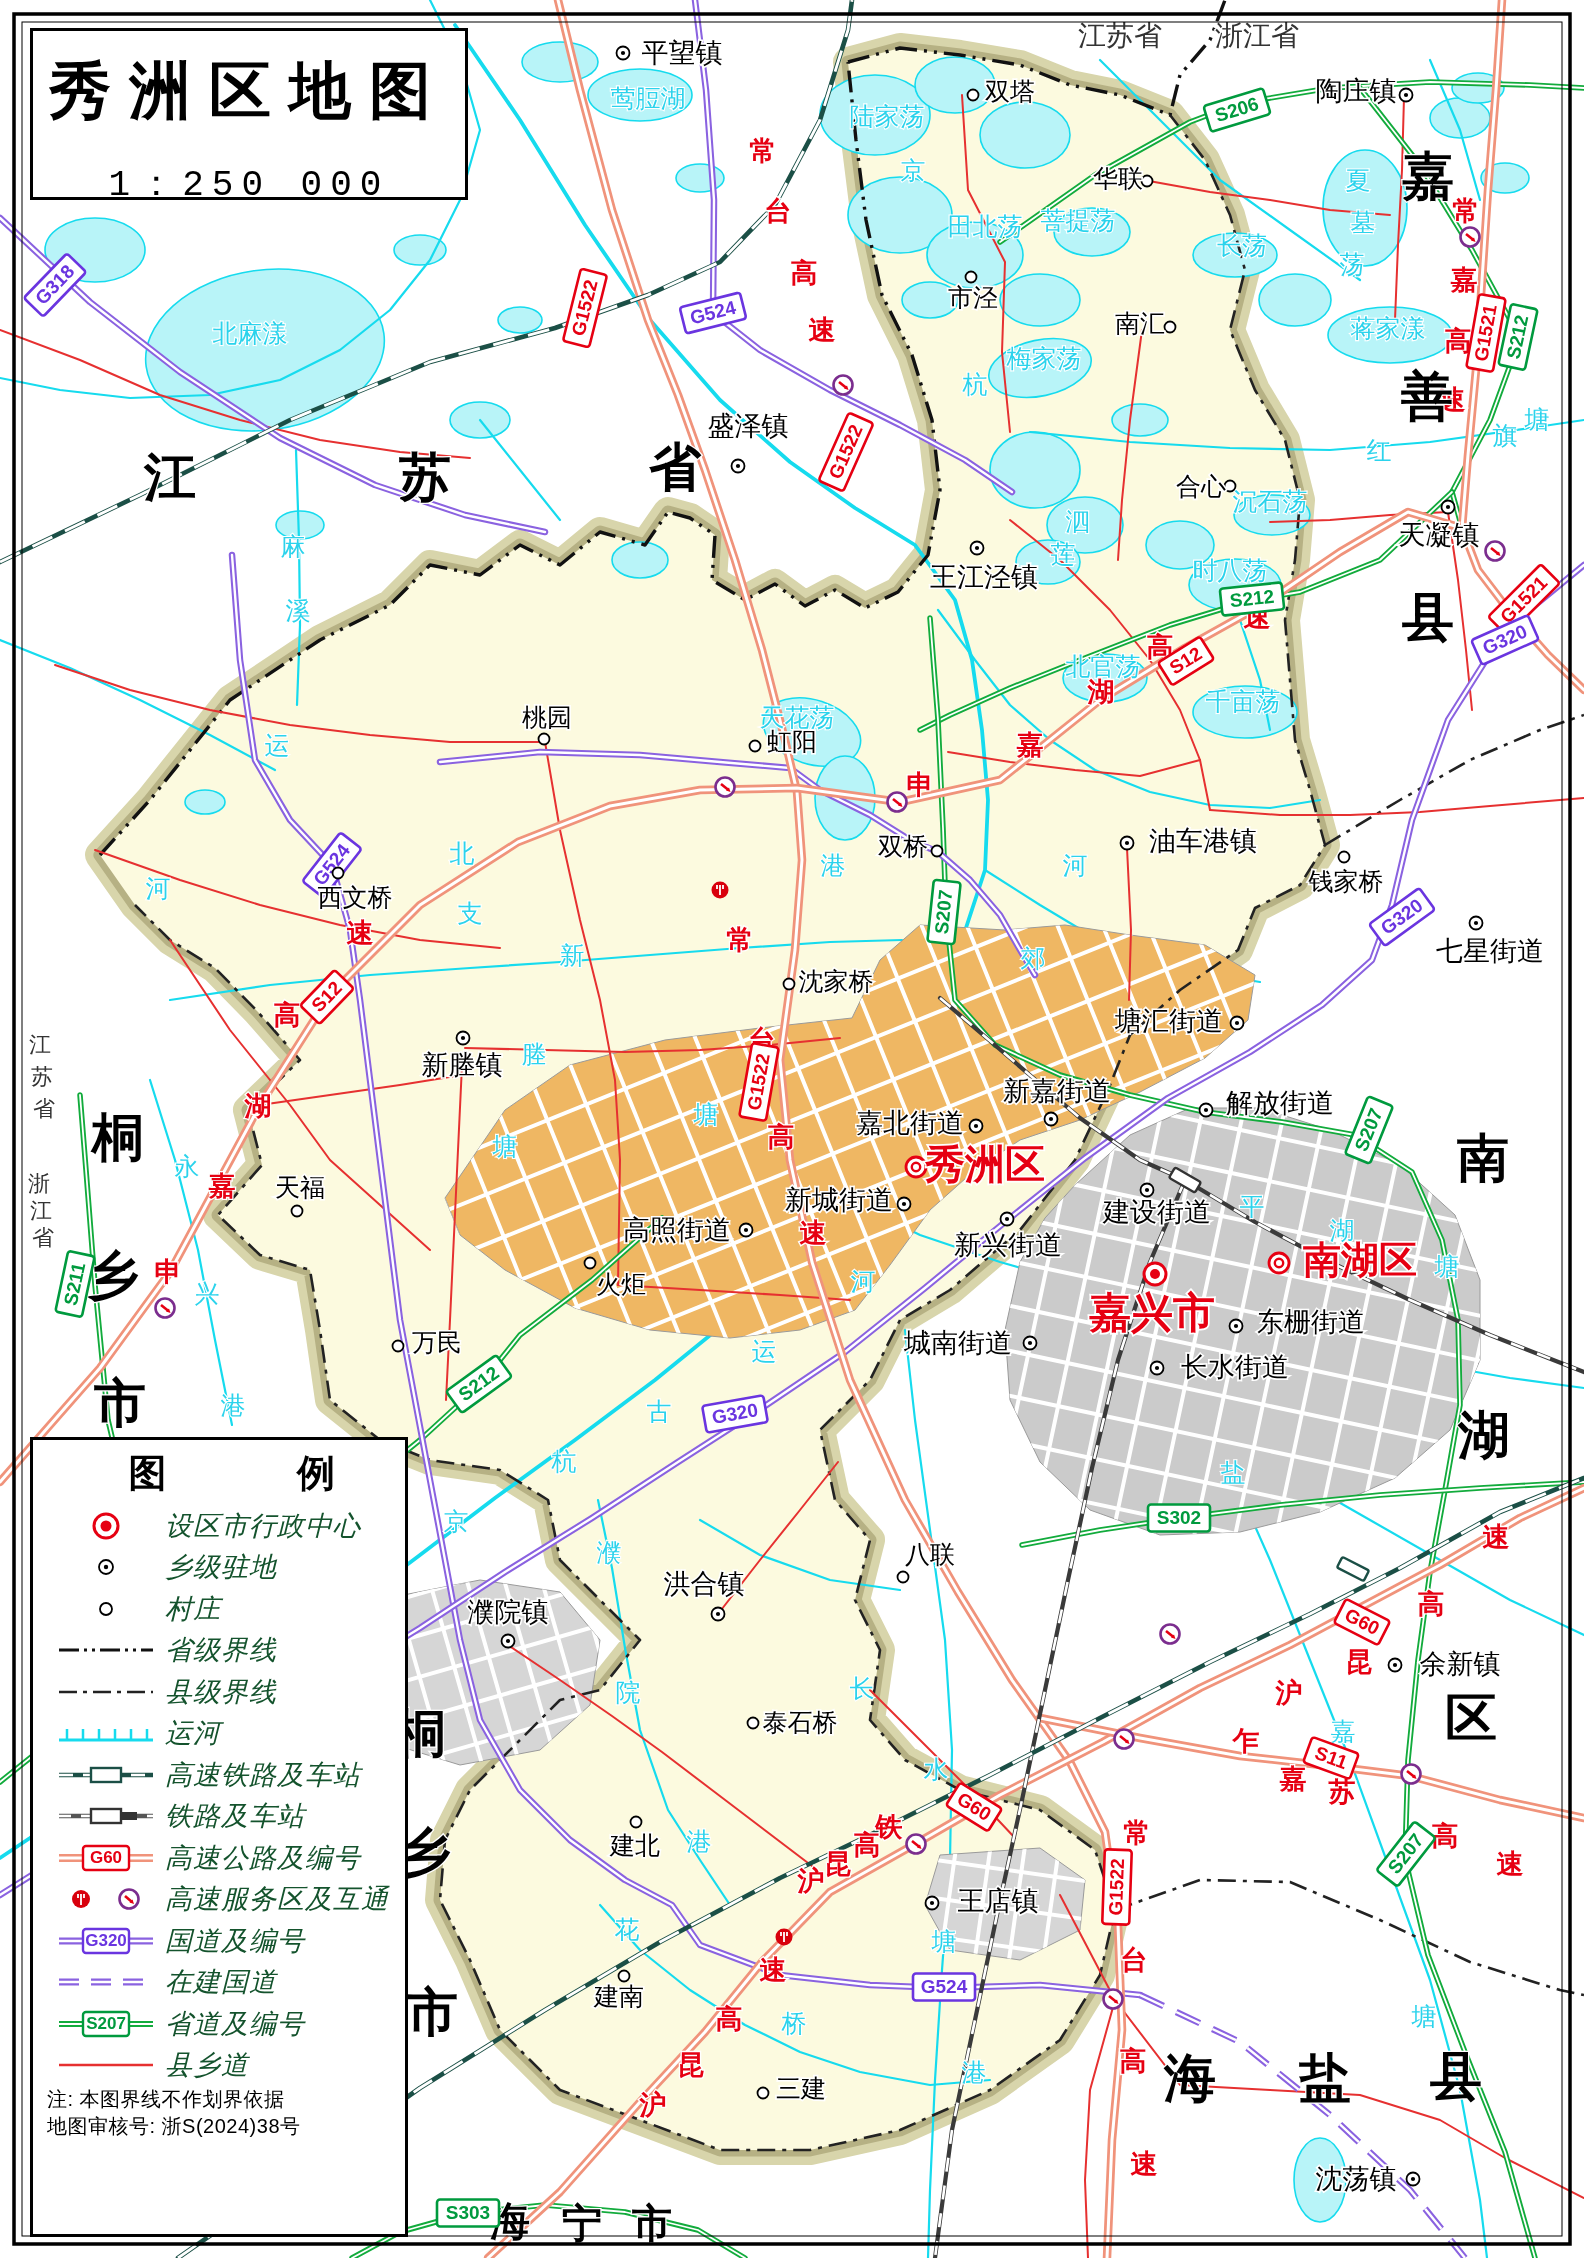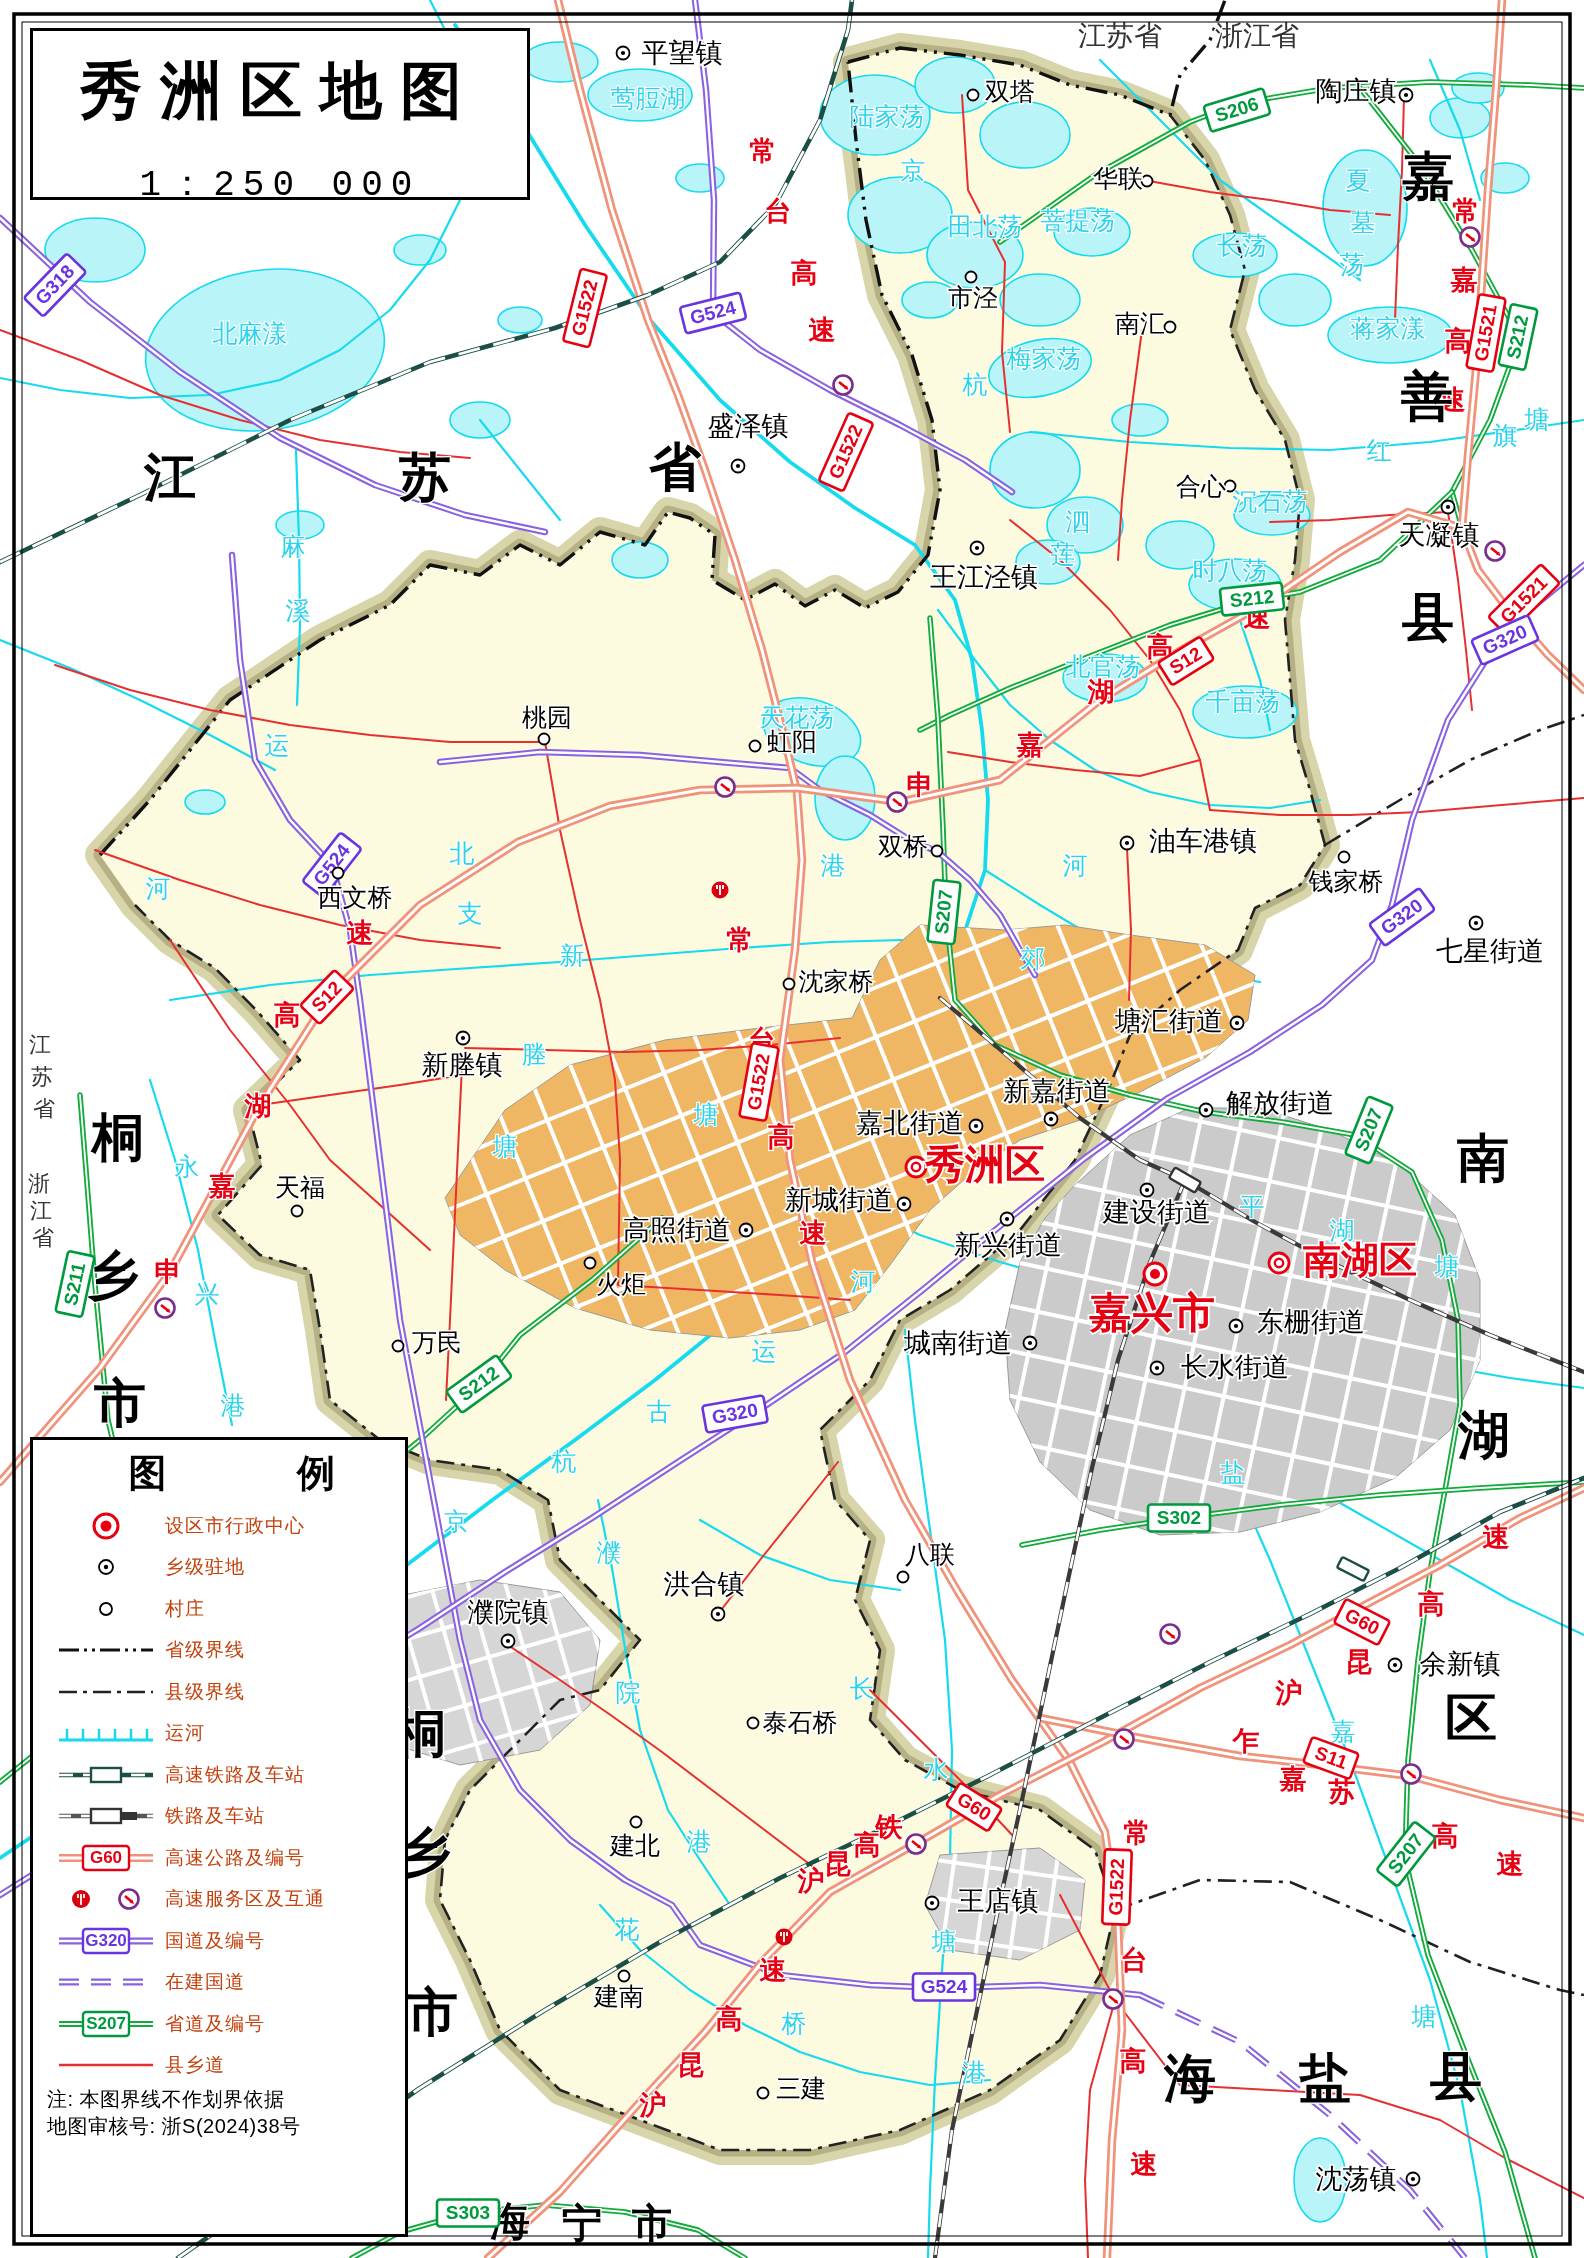--- a/index.html
+++ b/index.html
@@ -1,29 +1,29 @@
 <!DOCTYPE html>
 <html><head>
 <meta charset="utf-8">
 <style>
   html,body{margin:0;padding:0;background:#fff;}
   #stage{position:relative;width:1584px;height:2258px;background:#fff;overflow:hidden;
          font-family:"Liberation Sans",sans-serif;}
   #mapsvg{position:absolute;left:0;top:0;}
   .panel{position:absolute;background:#fff;border:3px solid #000;box-sizing:border-box;}
-  #titlebox{left:30px;top:28px;width:500px;height:172px;text-align:center;}
+  #titlebox{left:30px;top:28px;width:438px;height:172px;text-align:center;}
   #titlebox .t1{font-size:62px;font-weight:bold;letter-spacing:18px;margin-top:18px;color:#000;}
   #titlebox .t2{font-size:36px;letter-spacing:8px;margin-top:26px;color:#000;
                 font-family:Liberation Mono, monospace;}
   #legendbox{left:30px;top:1437px;width:378px;height:800px;padding:6px 10px 4px 14px;}
   #legendbox .lt{font-size:38px;font-weight:bold;letter-spacing:60px;text-align:right;
                  padding-left:40px;margin:2px 0 6px 0;}
   .lrow{display:flex;align-items:center;height:41.5px;}
   .lrow .sw{width:118px;flex:0 0 118px;display:flex;justify-content:center;}
-  .lrow .lb{font-size:19px;color:#c2410c;letter-spacing:1px;}
+  .lrow .lb{font-size:27px;color:#14532d;letter-spacing:1px;font-style:italic;}
   .lnote{font-size:20px;color:#000;margin-top:0;letter-spacing:0.5px;}
   text{font-family:"Liberation Sans",sans-serif;}
 </style>
 </head>
 <body>
 <div id="stage">
 
 <svg id="mapsvg" width="1584" height="2258" viewBox="0 0 1584 2258">
       <rect x="0" y="0" width="1584" height="2258" fill="#fff"></rect>
       <g>

